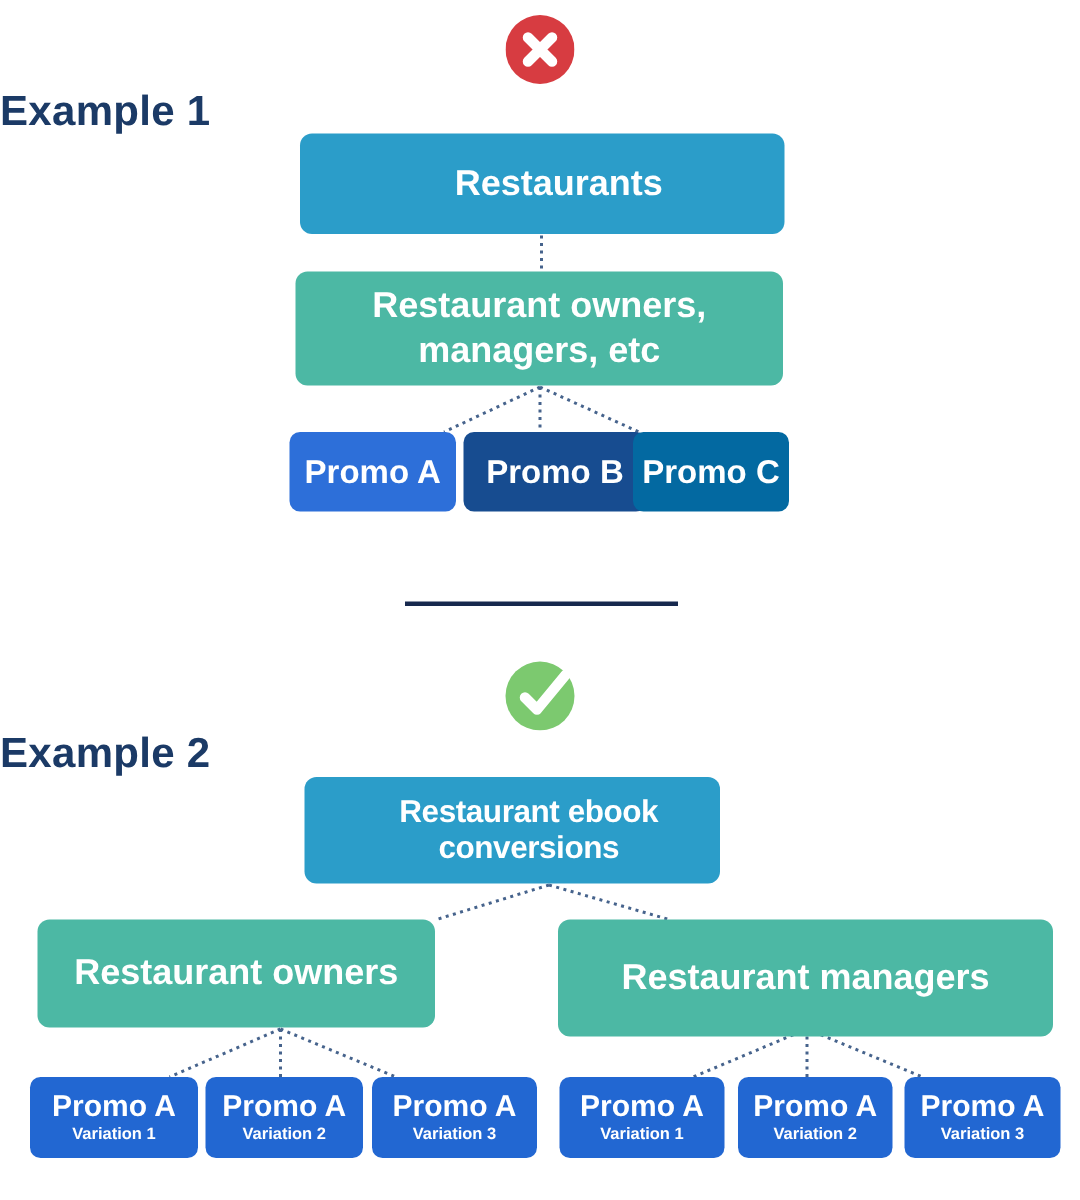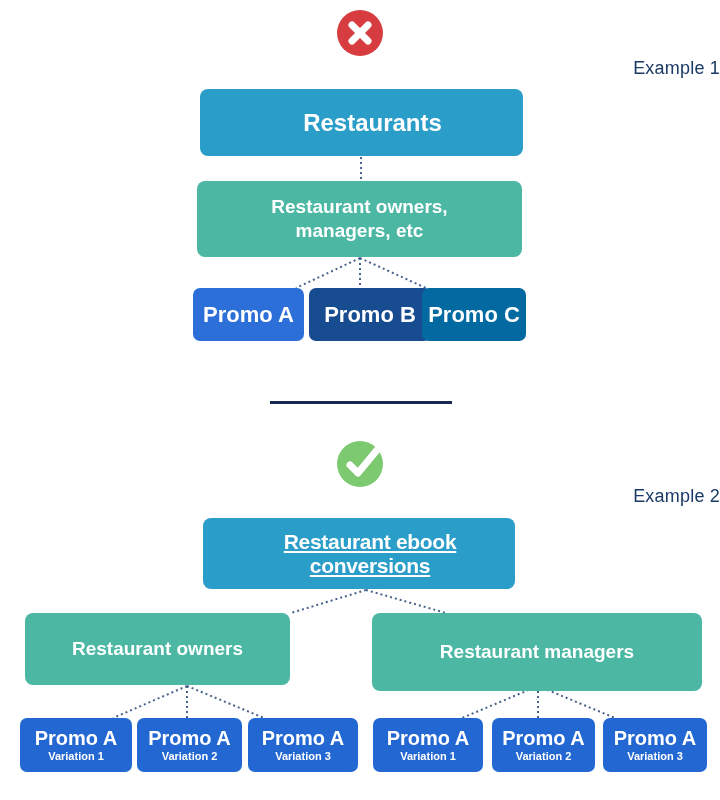--- a/index.html
+++ b/index.html
@@ -27,41 +27,41 @@
     stroke-width: 2;
     stroke-dasharray: 2 3;
   }
 
   .abs { position: absolute; z-index: 2; }
 
   .status-icon { display: flex; align-items: center; justify-content: center; }
 
   .ex-title {
     left: 0; right: 0;
-    text-align: right;
-    font-size: 18px;
-    font-weight: normal;
+    text-align: left;
+    font-size: 28px;
+    font-weight: bold;
     color: #1b3a66;
     letter-spacing: 0.2px;
   }
 
   .box {
     display: flex;
     flex-direction: column;
     align-items: center;
     justify-content: center;
     text-align: center;
     color: #ffffff;
     font-weight: bold;
     border-radius: 8px;
   }
 
   .campaign-box { background: #2b9dc9; font-size: 24px; padding-left: 22px; }
   .campaign-box.tight { font-size: 21px; letter-spacing: -0.3px; }
-  .adset-box    { background: #4cb8a4; font-size: 19px; line-height: 1.25; }
+  .adset-box    { background: #4cb8a4; font-size: 24px; line-height: 1.25; }
   .adset-box .wrap-label { max-width: 270px; }
 
   .ad-box { font-size: 22px; border-radius: 7px; }
   .ad-a { background: #2d6fd9; }
   .ad-b { background: #174c90; }
   .ad-c { background: #0369a1; }
 
   .var-box {
     background: #2267d2;
     border-radius: 7px;
@@ -130,21 +130,21 @@
 
   <div class="abs status-icon" style="left:336px; top:439px; width:50px; height:48px;">
     <svg width="50" height="48" viewBox="0 0 50 48" xmlns="http://www.w3.org/2000/svg">
       <circle cx="24" cy="25" r="23" fill="#7cc96f"></circle>
       <path d="M14 26 L22 34 L41 11" stroke="#ffffff" stroke-width="7" stroke-linecap="round" stroke-linejoin="round" fill="none"></path>
     </svg>
   </div>
 
   <div class="abs ex-title" style="top:486px;">Example 2</div>
 
-  <div class="abs box campaign-box tight" style="left:203px; top:518px; width:312px; height:71px;text-decoration:underline;">
+  <div class="abs box campaign-box tight" style="left:203px; top:518px; width:277px; height:71px;">
     <span>Restaurant ebook conversions</span>
   </div>
 
   <div class="abs box adset-box" style="left:25px; top:613px; width:265px; height:72px;">
     <span>Restaurant owners</span>
   </div>
   <div class="abs box adset-box" style="left:372px; top:613px; width:330px; height:78px;">
     <span>Restaurant managers</span>
   </div>
 

